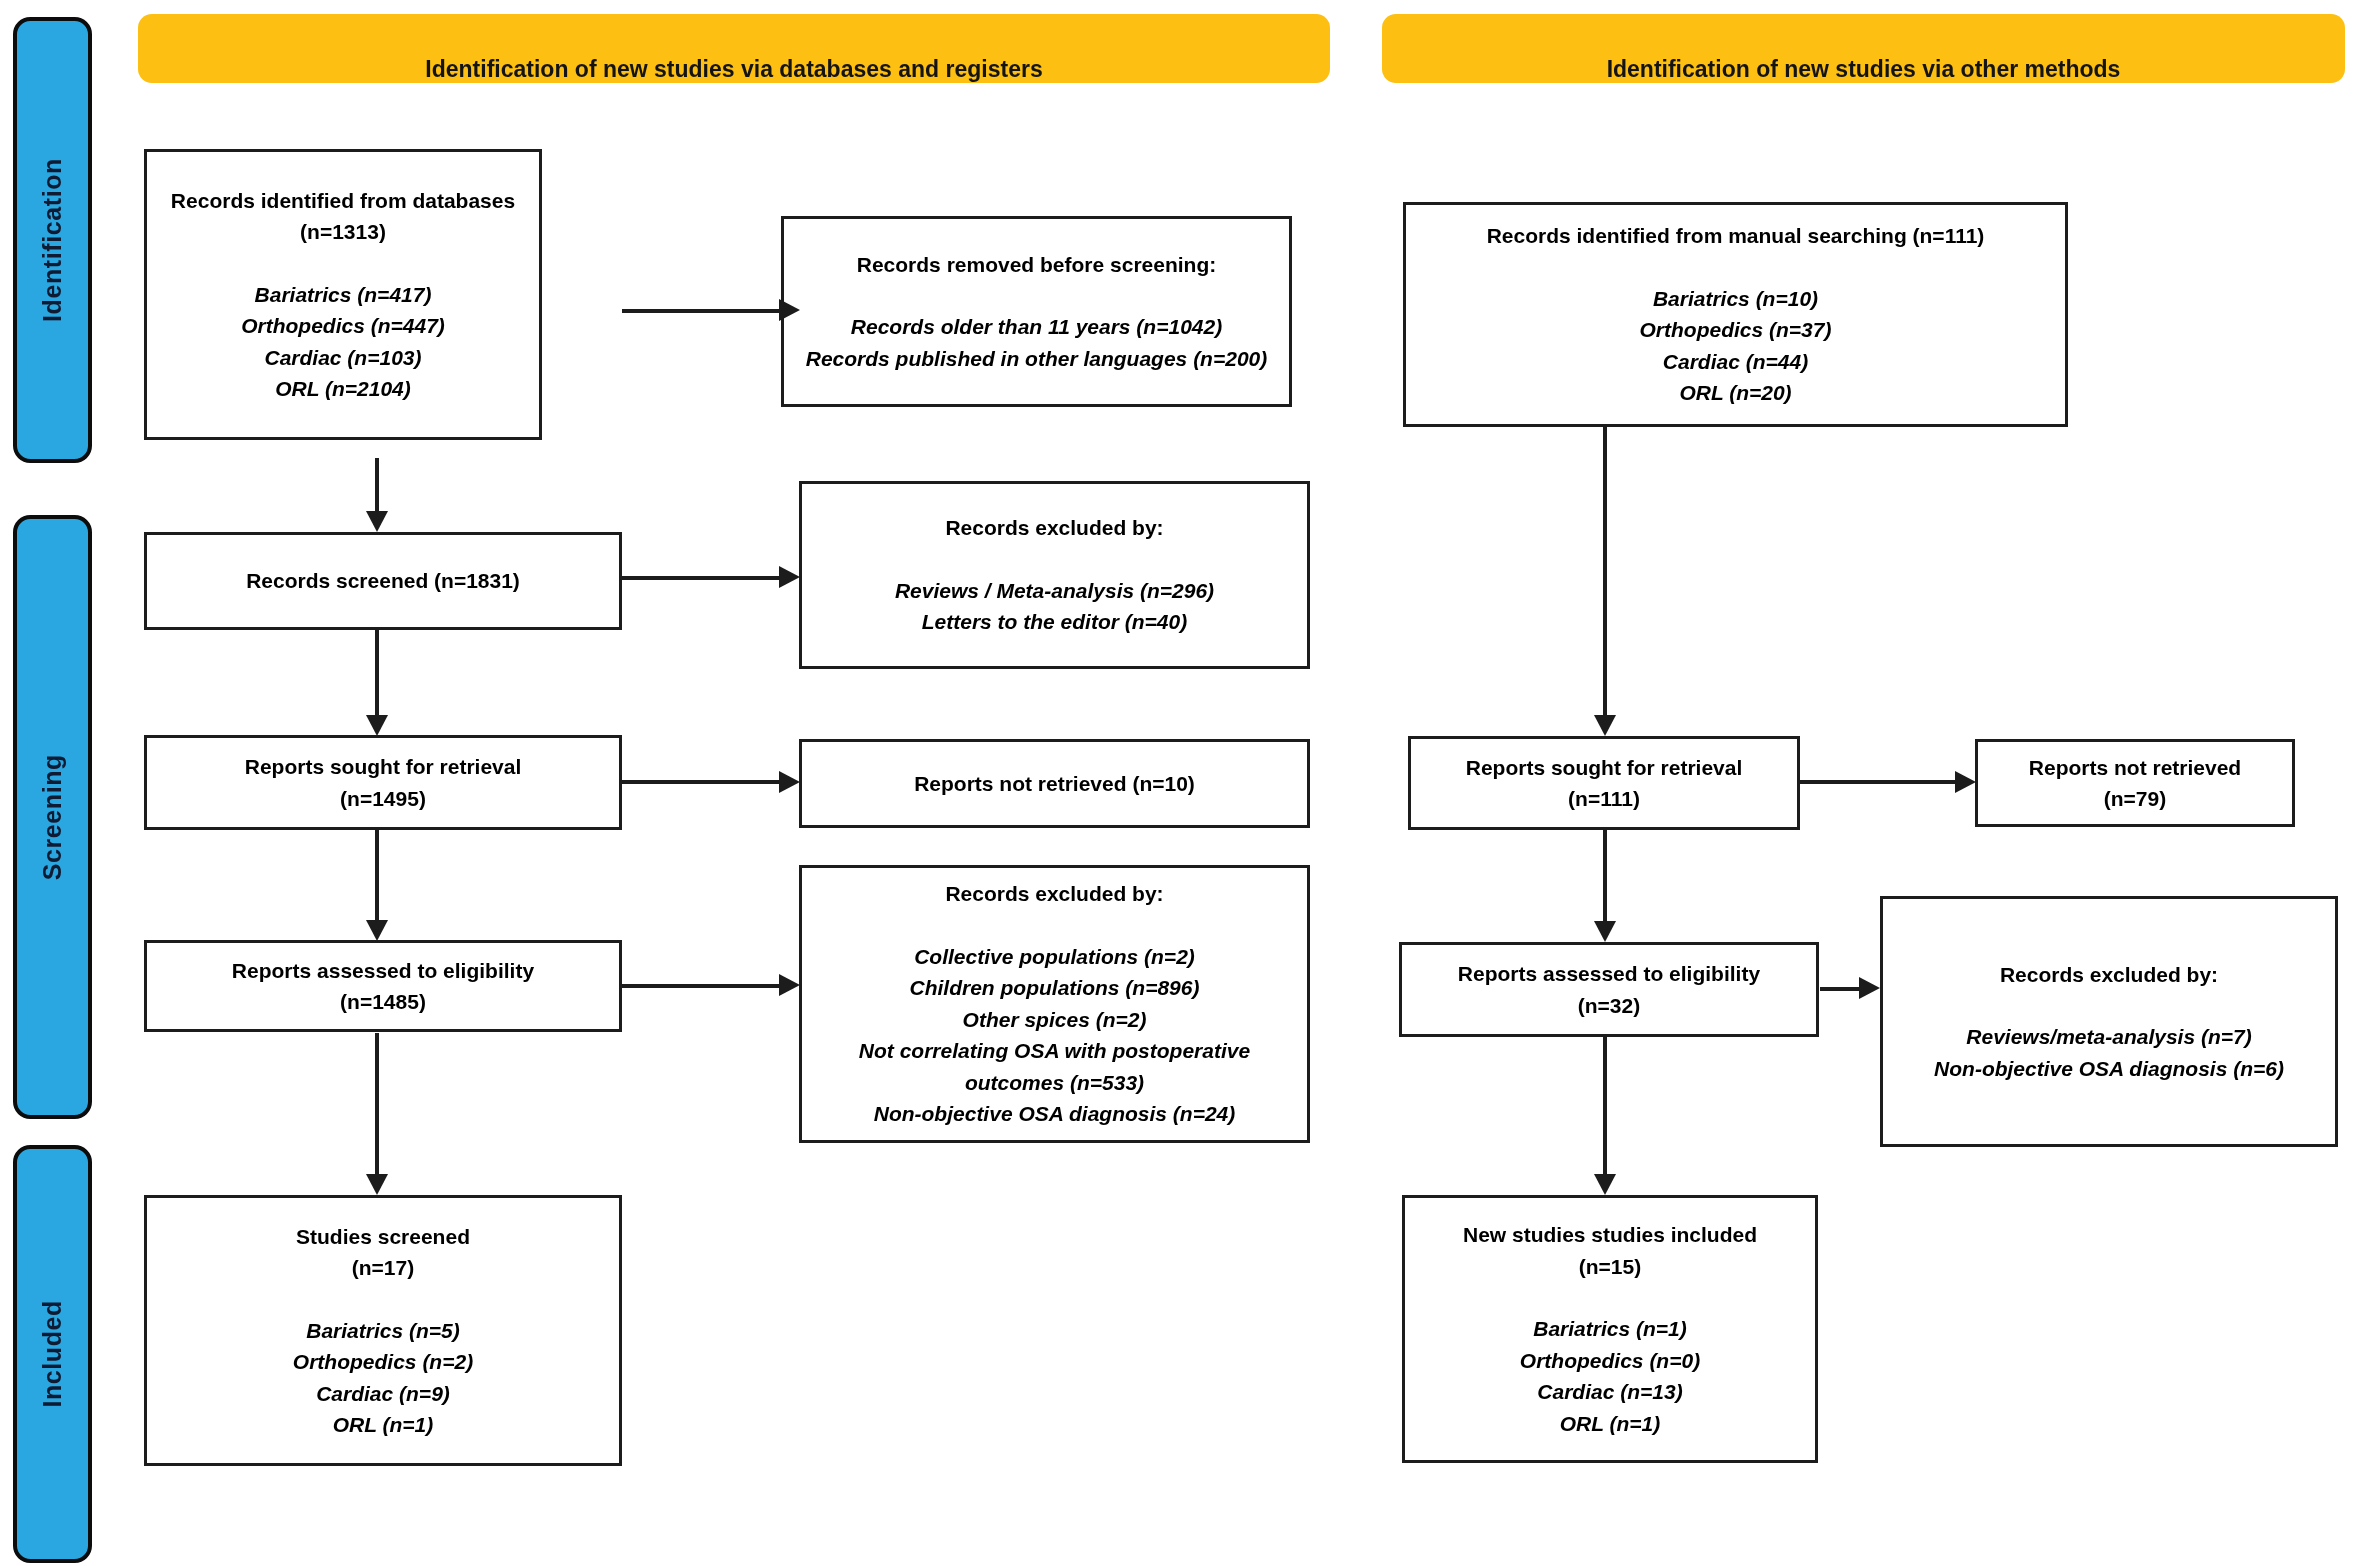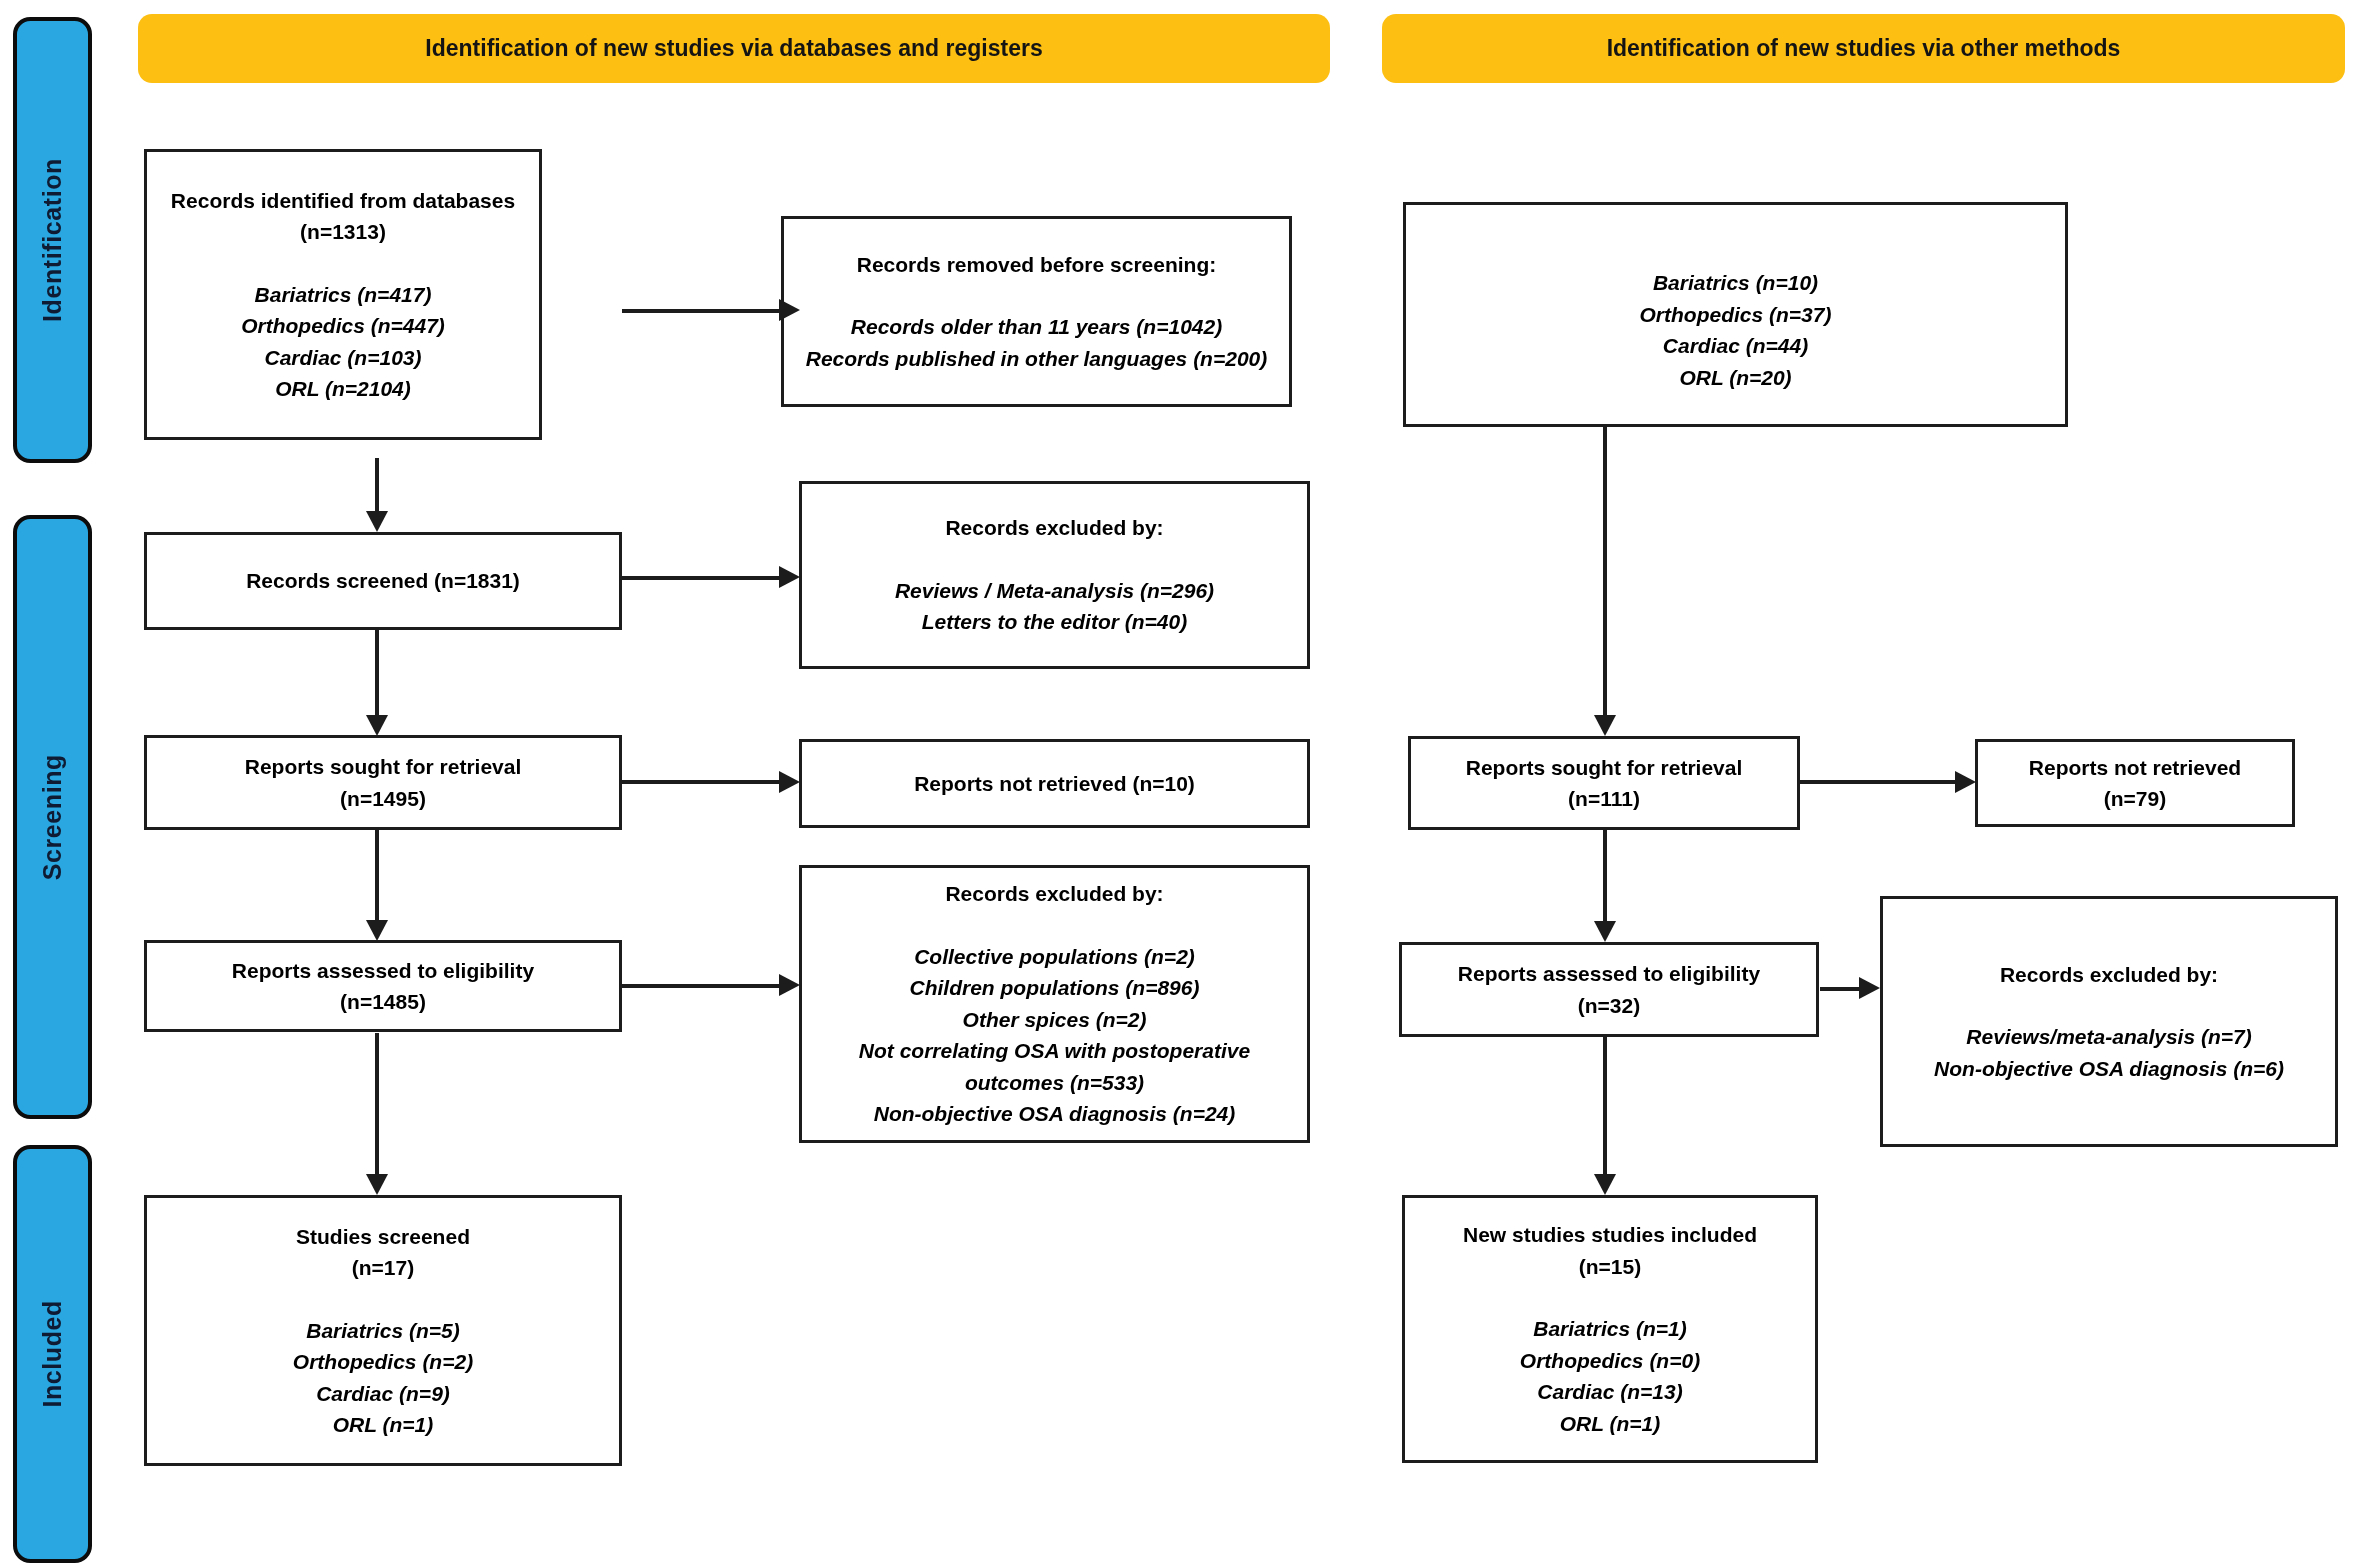--- a/index.html
+++ b/index.html
@@ -7,21 +7,21 @@
     --stage:#2AA7E0;
     --line:#1c1c1c;
   }
   html,body{margin:0;padding:0;}
   body{
     width:2354px;height:1566px;position:relative;background:#ffffff;
     font-family:"Liberation Sans", sans-serif;
   }
   .banner{
     position:absolute;top:14.4px;height:69px;background:var(--banner);
-    border-radius:14px;display:flex;align-items:center;justify-content:center;
+    border-radius:14px;display:flex;align-items:flex-end;justify-content:center;
     font-size:23px;font-weight:bold;color:#141414;
   }
   .stage{
     position:absolute;left:12.7px;width:71px;background:var(--stage);
     border:4px solid #0c0c0c;border-radius:17.3px;
     display:flex;align-items:center;justify-content:center;
   }
   .stage span{
     writing-mode:vertical-rl;transform:rotate(180deg);
     font-size:25px;font-weight:bold;color:#0e1b33;letter-spacing:0.6px;
@@ -119,20 +119,21 @@
   <div>Studies screened</div>
   <div>(n=17)</div>
   <div class="gap"></div>
   <div class="it">Bariatrics (n=5)</div>
   <div class="it">Orthopedics (n=2)</div>
   <div class="it">Cardiac (n=9)</div>
   <div class="it">ORL (n=1)</div>
 </div>
 
 <div class="box" style="left:1403px;top:202px;width:665px;height:225px;">
+  <div>Records identified from manual searching (n=111)</div>
   <div class="gap"></div>
   <div class="it">Bariatrics (n=10)</div>
   <div class="it">Orthopedics (n=37)</div>
   <div class="it">Cardiac (n=44)</div>
   <div class="it">ORL (n=20)</div>
 </div>
 
 <div class="box" style="left:1408px;top:736px;width:392px;height:94px;">
   <div>Reports sought for retrieval</div>
   <div>(n=111)</div>

